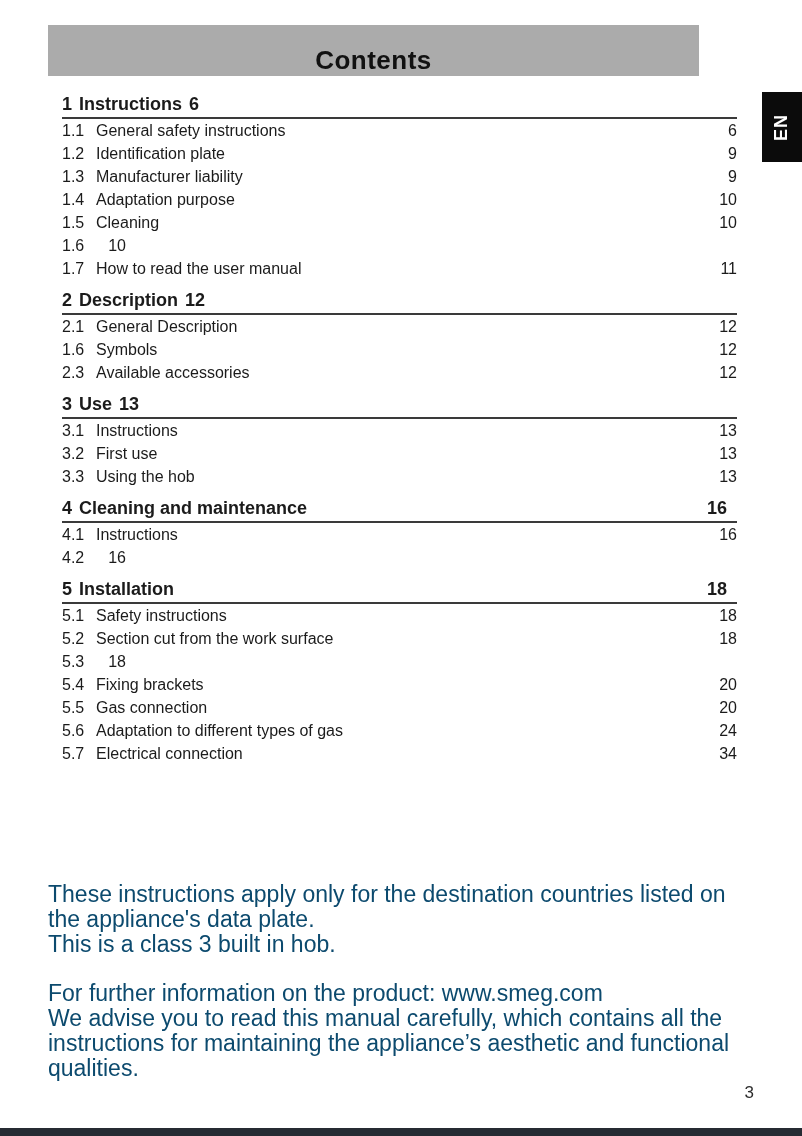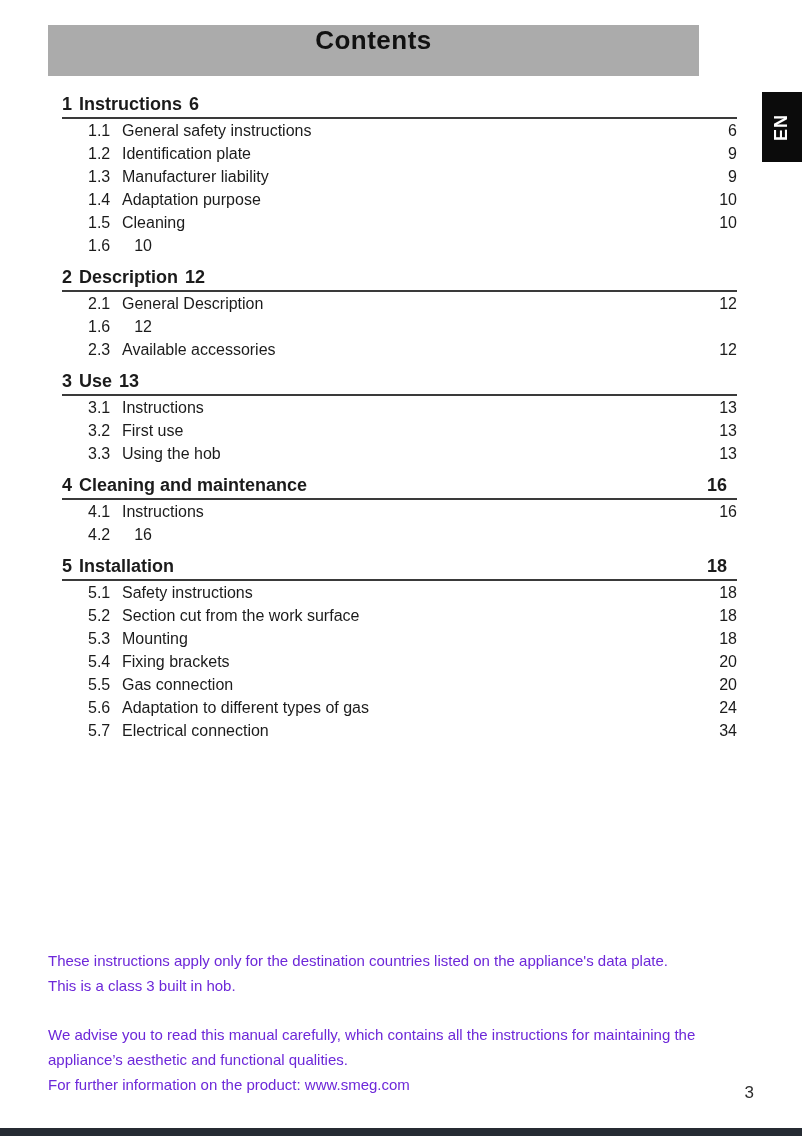--- a/index.html
+++ b/index.html
@@ -10,21 +10,21 @@
     font-family: "Liberation Sans", sans-serif;
     color: #1b1b1b;
     overflow: hidden;
   }
 
   
   .header-bar {
     position: absolute; left: 48px; top: 25px;
     width: 651px; height: 51px;
     background: var(--header-bg, #ababab);
-    display: flex; align-items: flex-start; justify-content: center;
+    display: flex; align-items: flex-end; justify-content: center;
   }
   .header-bar .title {
     font-size: 26px; font-weight: bold; color: #111;
     letter-spacing: 0.5px;
   }
 
   
   .en-tab {
     position: absolute; left: 762px; top: 92px;
     width: 40px; height: 70px;
@@ -48,28 +48,28 @@
     border-bottom: 2.5px solid #3a3a3a;
     padding-bottom: 2px;
   }
   .h-num { margin-right: 7px; }
   .h-inline { margin-left: 7px; }
   .h-page { margin-left: auto; padding-right: 10px; }
   .toc-item {
     display: flex; align-items: baseline;
     font-size: 16px; line-height: 23px;
   }
-  .i-num { margin-left: 26px; width: 34px; flex: none; }
+  .i-num { width: 34px; flex: none; }
   .i-title { flex: 1; }
   .i-page { flex: none; min-width: 30px; text-align: right; }
 
   
   .notes {
-    position: absolute; left: 48px; top: 948px; width: 708px;
-    font-size: 15px; line-height: 25px; color: #6d28d9;
+    position: absolute; left: 48px; top: 882px; width: 708px;
+    font-size: 23px; line-height: 25px; color: #0c4a6e;
   }
   .notes p { margin: 0; }
   .notes p:nth-child(3) { margin-top: 24px; }
 
   
   .page-num {
     position: absolute; right: 48px; top: 1083px;
     font-size: 17px; color: #2d2d2d;
   }
 
@@ -120,34 +120,40 @@
       </div>
       <div class="toc-item">
         <span class="i-num">1.5</span>
         <span class="i-title">Cleaning</span>
         <span class="i-page">10</span>
       </div>
       <div class="toc-item">
         <span class="i-num">1.6</span>
         <span class="i-page">10</span>
       </div>
+      <div class="toc-item">
+        <span class="i-num">1.7</span>
+        <span class="i-title">How to read the user manual</span>
+        <span class="i-page">11</span>
+      </div>
     </div>
     <div class="toc-section">
       <div class="toc-heading">
         <span class="h-num">2</span>
         <span class="h-title">Description</span>
         <span class="h-inline">12</span>
       </div>
       <div class="toc-item">
         <span class="i-num">2.1</span>
         <span class="i-title">General Description</span>
         <span class="i-page">12</span>
       </div>
       <div class="toc-item">
         <span class="i-num">1.6</span>
+        <span class="i-title">Symbols</span>
         <span class="i-page">12</span>
       </div>
       <div class="toc-item">
         <span class="i-num">2.3</span>
         <span class="i-title">Available accessories</span>
         <span class="i-page">12</span>
       </div>
     </div>
     <div class="toc-section">
       <div class="toc-heading">
@@ -198,21 +204,20 @@
         <span class="i-title">Safety instructions</span>
         <span class="i-page">18</span>
       </div>
       <div class="toc-item">
         <span class="i-num">5.2</span>
         <span class="i-title">Section cut from the work surface</span>
         <span class="i-page">18</span>
       </div>
       <div class="toc-item">
         <span class="i-num">5.3</span>
-        <span class="i-title">Mounting</span>
         <span class="i-page">18</span>
       </div>
       <div class="toc-item">
         <span class="i-num">5.4</span>
         <span class="i-title">Fixing brackets</span>
         <span class="i-page">20</span>
       </div>
       <div class="toc-item">
         <span class="i-num">5.5</span>
         <span class="i-title">Gas connection</span>
@@ -227,19 +232,19 @@
         <span class="i-num">5.7</span>
         <span class="i-title">Electrical connection</span>
         <span class="i-page">34</span>
       </div>
     </div>
   </div>
 
 <div class="notes">
     <p>These instructions apply only for the destination countries listed on the appliance's data plate.</p>
     <p>This is a class 3 built in hob.</p>
+    <p>For further information on the product: www.smeg.com</p>
     <p>We advise you to read this manual carefully, which contains all the instructions for maintaining the appliance’s aesthetic and functional qualities.</p>
-    <p>For further information on the product: www.smeg.com</p>
   </div>
 
 <div class="page-num">3</div>
 
 <div class="bottom-bar"></div>
 
 </body></html>

